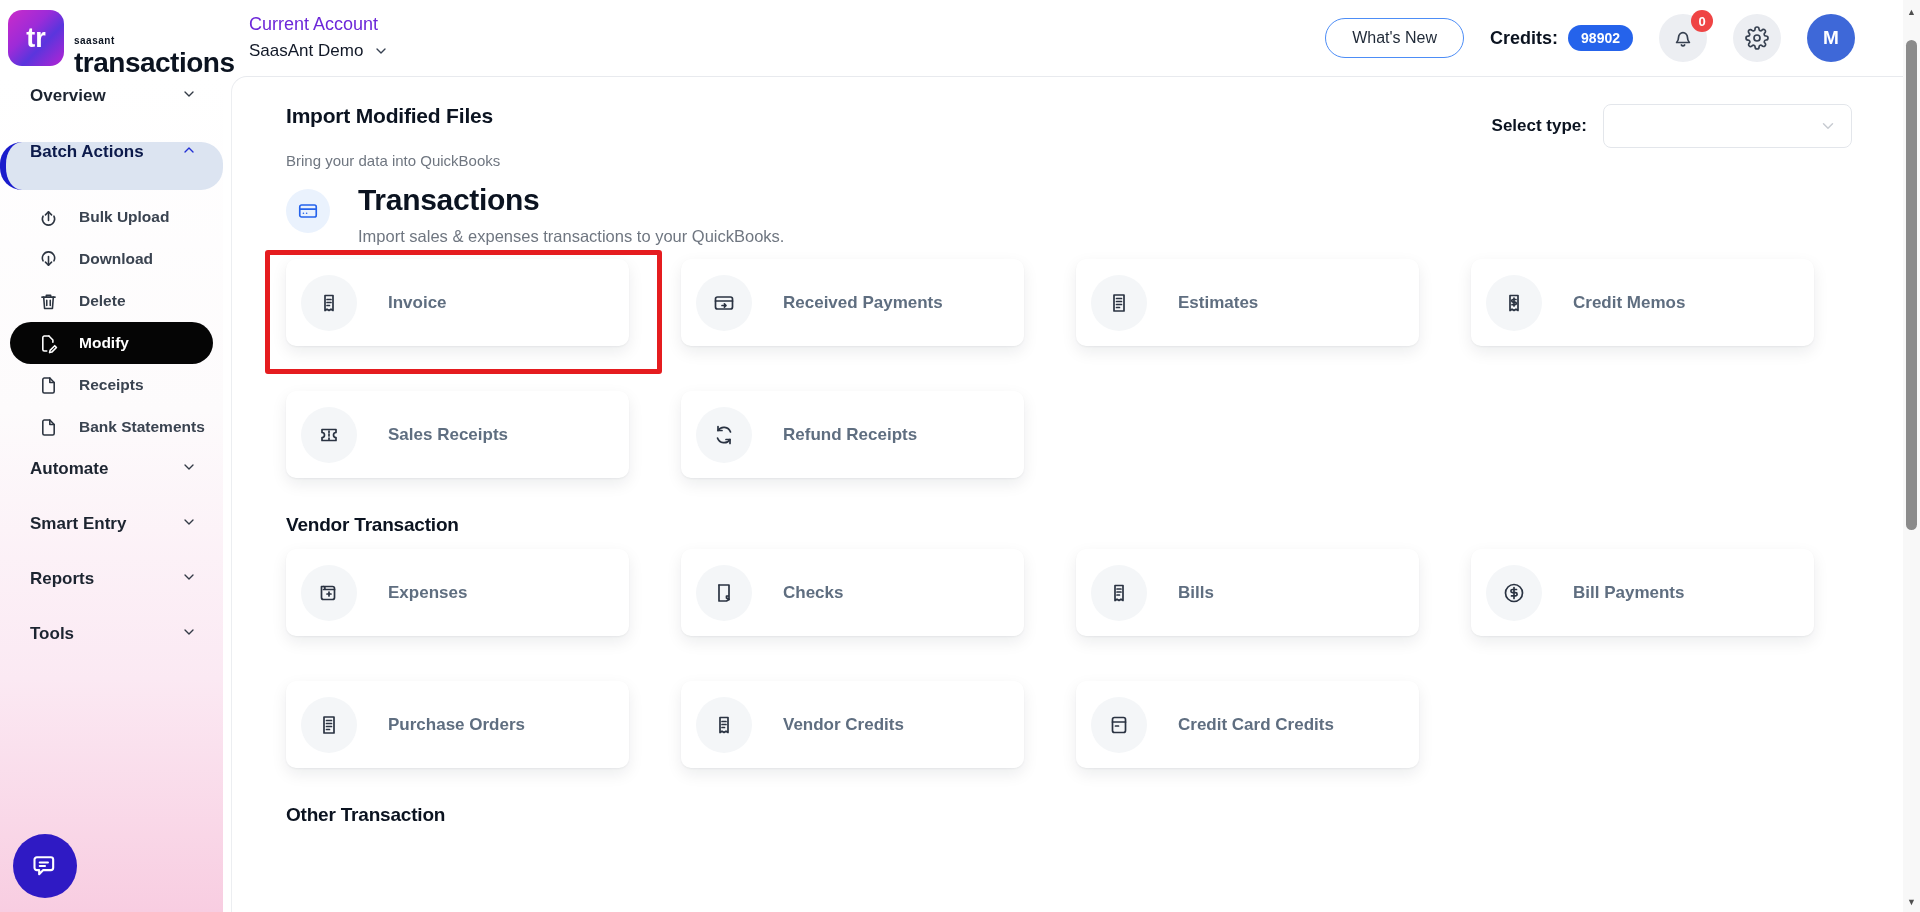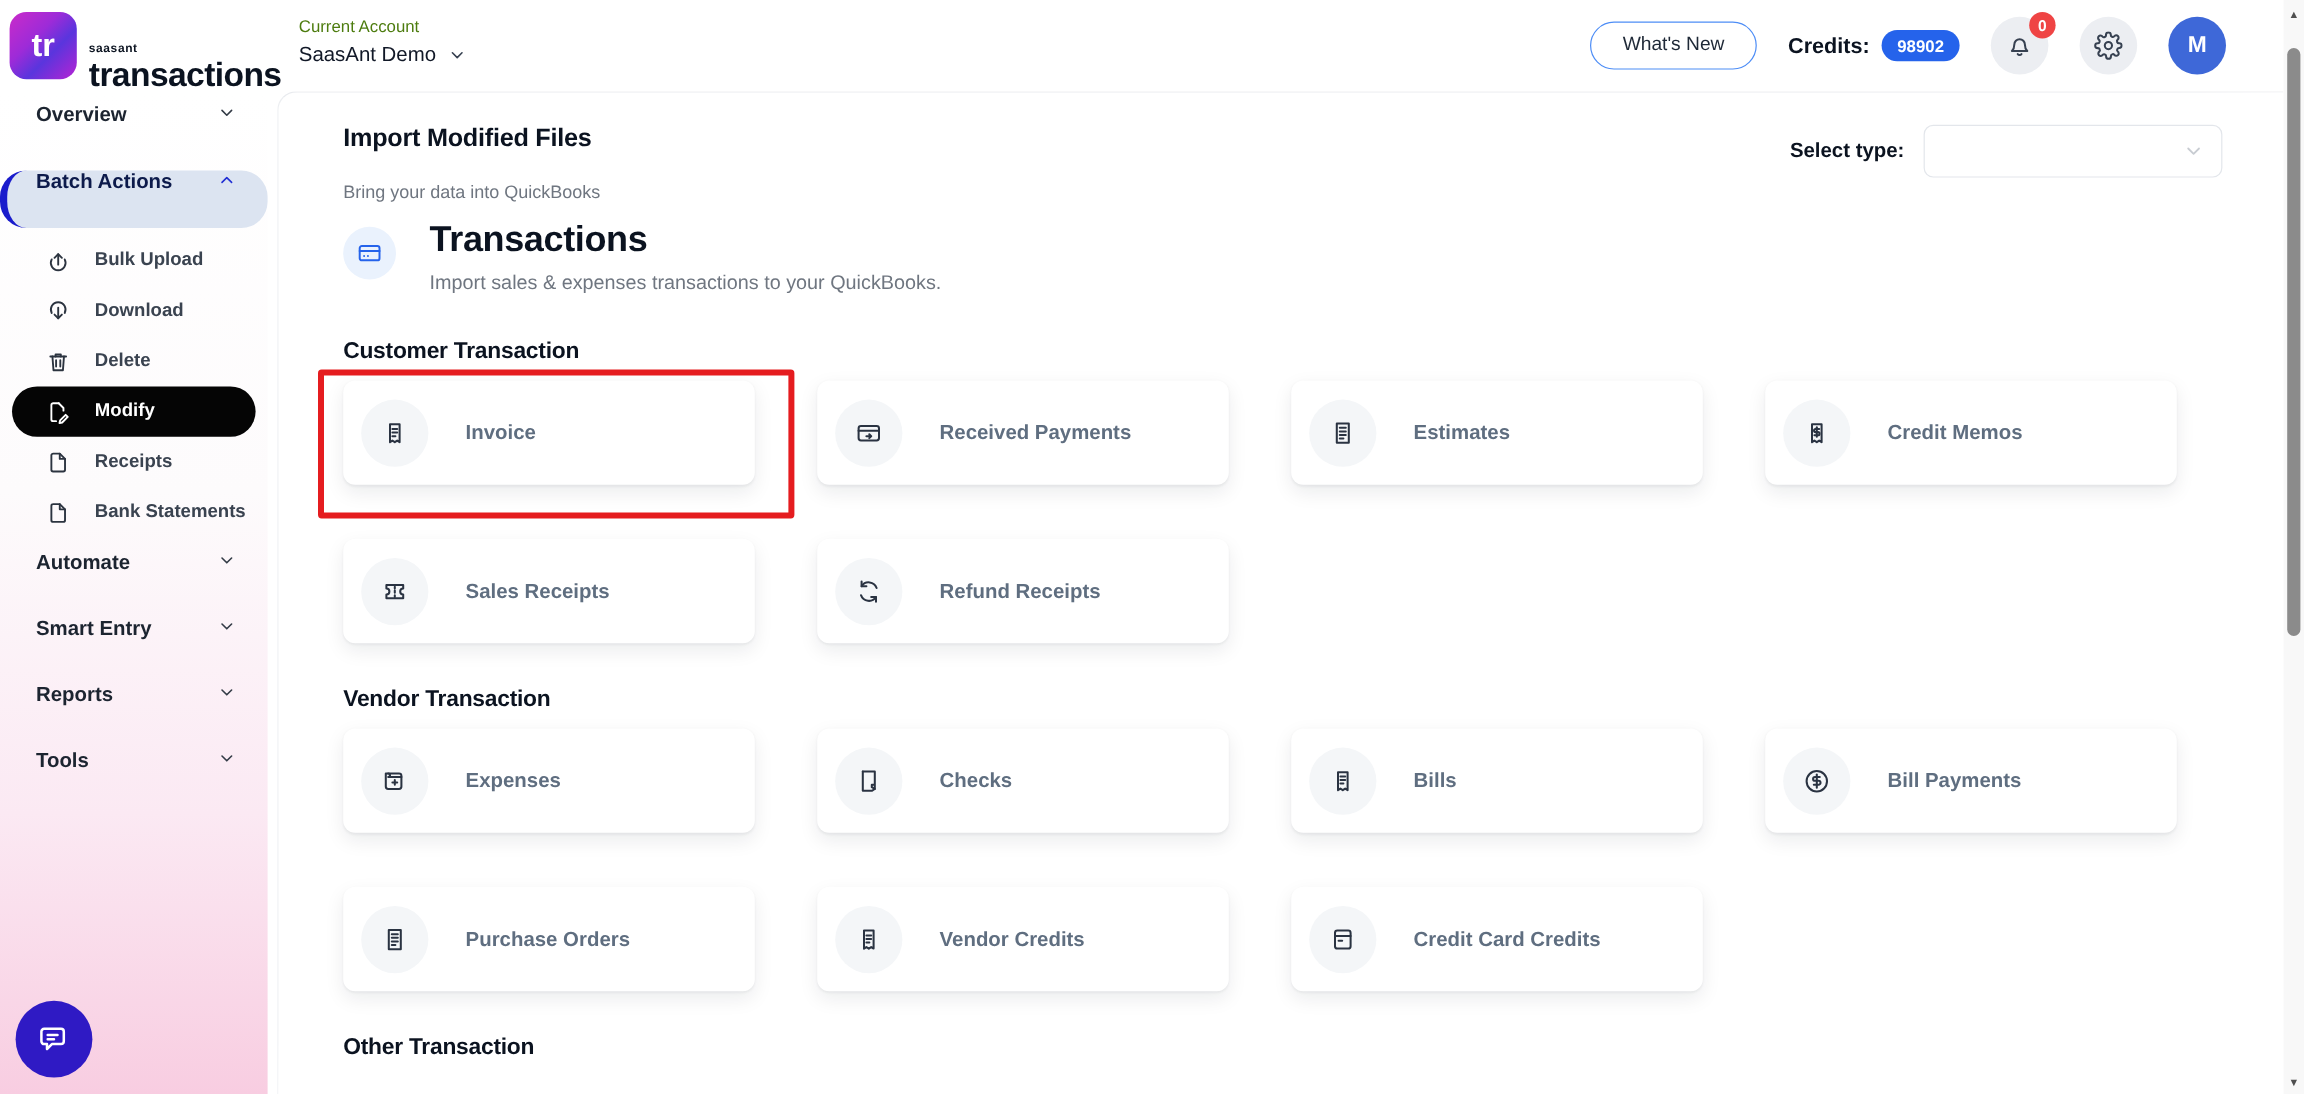--- a/index.html
+++ b/index.html
@@ -8,21 +8,21 @@
 
   
   .header { position:absolute; left:0; top:0; width:1903px; height:76px; background:#fff; z-index:5; }
   .logo-box { position:absolute; left:8px; top:10px; width:56px; height:56px; border-radius:14px;
     background:linear-gradient(135deg,#cb2bc9 0%,#9d2bd8 38%,#5a35dd 62%,#b723d3 100%);
     color:#fff; font-weight:bold; font-size:27px; display:flex; align-items:center; justify-content:center; }
   .brand { position:absolute; left:74px; top:11px; line-height:1; }
   .brand .t1 { font-size:10px; font-weight:bold; letter-spacing:.5px; color:#0b1320;margin-top:25px; }
   .brand .t2 { font-size:28px; font-weight:bold; letter-spacing:-.5px; margin-top:3px; color:#0b1320; }
   .acct { position:absolute; left:249px; top:14px; }
-  .acct .lbl { font-size:14px; color:#4d7c0f; }
+  .acct .lbl { font-size:18px; color:#6d28d9; }
   .acct .row { display:flex; align-items:center; gap:10px; margin-top:6px; cursor:pointer; }
   .acct .name { font-size:17px; color:#111827; }
   .chev { width:16px; height:16px; stroke:#374151; fill:none; stroke-width:2; stroke-linecap:round; stroke-linejoin:round; }
   .hdr-right { position:absolute; right:48px; top:0; height:76px; display:flex; align-items:center; gap:26px; }
   .whats-new { height:40px; padding:6px 26px; border:1px solid #4d8df6; border-radius:21px; background:#fff;
     font-size:16px; color:#1f2937; display:flex; align-items:center; cursor:pointer;
     font-family:"Liberation Sans",sans-serif; }
   .credits { display:flex; align-items:center; gap:10px; }
   .credits .cl { font-size:18px; font-weight:bold; color:#0b1320; }
   .credits .cv { background:#2563eb; color:#fff; font-size:14px; font-weight:bold;
@@ -261,21 +261,20 @@
           <path d="M7 14.5h.01M10.5 14.5h.01"></path>
         </svg>
     </div>
     <div>
       <h2 class="tx-title">Transactions</h2>
       <div class="tx-desc">Import sales &amp; expenses transactions to your QuickBooks.</div>
     </div>
   </div>
 
   <div id="groups">
-      <h3 class="grp-title">Customer Transaction</h3>
       <div class="cards">
         <div class="card">
           <span class="c-ic">
             <svg class="" viewBox="0 0 24 24">
               <path d="M8 4.5h8v15l-2-1.3-2 1.3-2-1.3-2 1.3z"></path>
               <path d="M10 8.5h4M10 11.5h4M10 14.5h2.5"></path>
             </svg>
           </span>
           <span class="c-lbl">Invoice</span>
           <span class="hl-box"></span>

